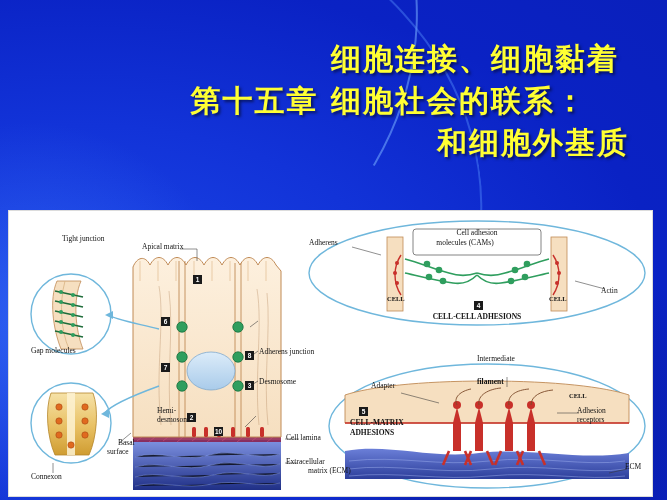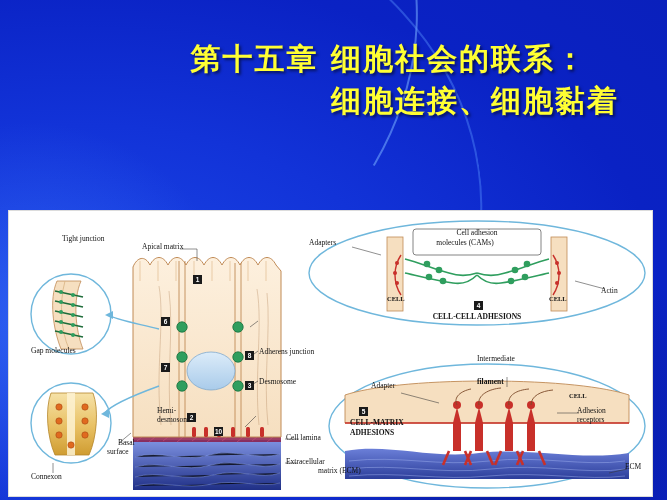--- a/index.html
+++ b/index.html
@@ -134,22 +134,23 @@
 </head>
 <body>
 
 <div id="slide">
   <div class="swoosh swoosh-a"></div>
   <div class="swoosh swoosh-b"></div>
   <div class="glow-left"></div>
   <div class="corner-dark"></div>
 
   <div id="title-block">
+    <div class="title-line l2">细胞连接、细胞黏着</div>
     <div class="title-line l1">第十五章  细胞社会的联系：</div>
-    <div class="title-line l2">细胞连接、细胞黏着</div>
+    <div class="title-line l3">和细胞外基质</div>
   </div>
 
   <div id="figure">
 
     <svg id="fig-canvas" width="643" height="285" viewBox="0 0 643 285">
       <defs>
         <linearGradient id="cellgrad" x1="0" y1="0" x2="0" y2="1">
           <stop offset="0%" stop-color="#fdf0de"></stop>
           <stop offset="100%" stop-color="#f6dfc0"></stop>
         </linearGradient>
@@ -401,34 +402,34 @@
 
     <div class="fig-label md" style="left:133px; top:32px;">Apical matrix</div>
     <div class="fig-label md" style="left:250px; top:137px;">Adherens junction</div>
     <div class="fig-label md" style="left:250px; top:167px;">Desmosome</div>
     <div class="fig-label md" style="left:148px; top:196px;">Hemi-</div>
     <div class="fig-label md" style="left:148px; top:205px;">desmosome</div>
     <div class="fig-label md" style="left:98px; top:228px;margin-left:11px;">Basal</div>
     <div class="fig-label md" style="left:98px; top:237px;">surface</div>
     <div class="fig-label md" style="left:277px; top:223px;">Cell lamina</div>
     <div class="fig-label md" style="left:277px; top:247px;">Extracellular</div>
-    <div class="fig-label md" style="left:292px; top:256px;padding-left:17px;">matrix (ECM)</div>
+    <div class="fig-label md" style="left:282px; top:256px;padding-left:17px;">matrix (ECM)</div>
 
     <div class="num-badge" style="left:184px; top:64px;">1</div>
     <div class="num-badge" style="left:178px; top:202px;">2</div>
     <div class="num-badge" style="left:236px; top:170px;">3</div>
     <div class="num-badge" style="left:152px; top:106px;">6</div>
     <div class="num-badge" style="left:152px; top:152px;">7</div>
     <div class="num-badge" style="left:236px; top:140px;">8</div>
 
     <div class="num-badge" style="left:205px; top:216px;">10</div>
 
     <div class="fig-label md center" style="left:412px; top:18px; width:112px;">Cell adhesion</div>
     <div class="fig-label md center" style="left:404px; top:28px; width:104px;">molecules (CAMs)</div>
-    <div class="fig-label md" style="left:300px; top:28px;">Adapters</div>
+    <div class="fig-label md" style="left:300px; top:28px;">Adherens</div>
     <div class="fig-label sm bold" style="left:378px; top:85px;">CELL</div>
     <div class="fig-label sm bold" style="left:540px; top:85px;">CELL</div>
     <div class="fig-label md" style="left:592px; top:76px;">Actin</div>
     <div class="num-badge" style="left:465px; top:90px;">4</div>
     <div class="fig-label md bold center" style="left:398px; top:102px; width:140px;">CELL-CELL ADHESIONS</div>
 
     <div class="fig-label md" style="left:362px; top:171px;">Adapter</div>
     <div class="fig-label md" style="left:468px; top:144px;">Intermediate</div>
     <div class="fig-label md" style="left:468px; top:167px;font-weight:bold;">filament</div>
     <div class="fig-label sm bold" style="left:560px; top:182px;">CELL</div>

